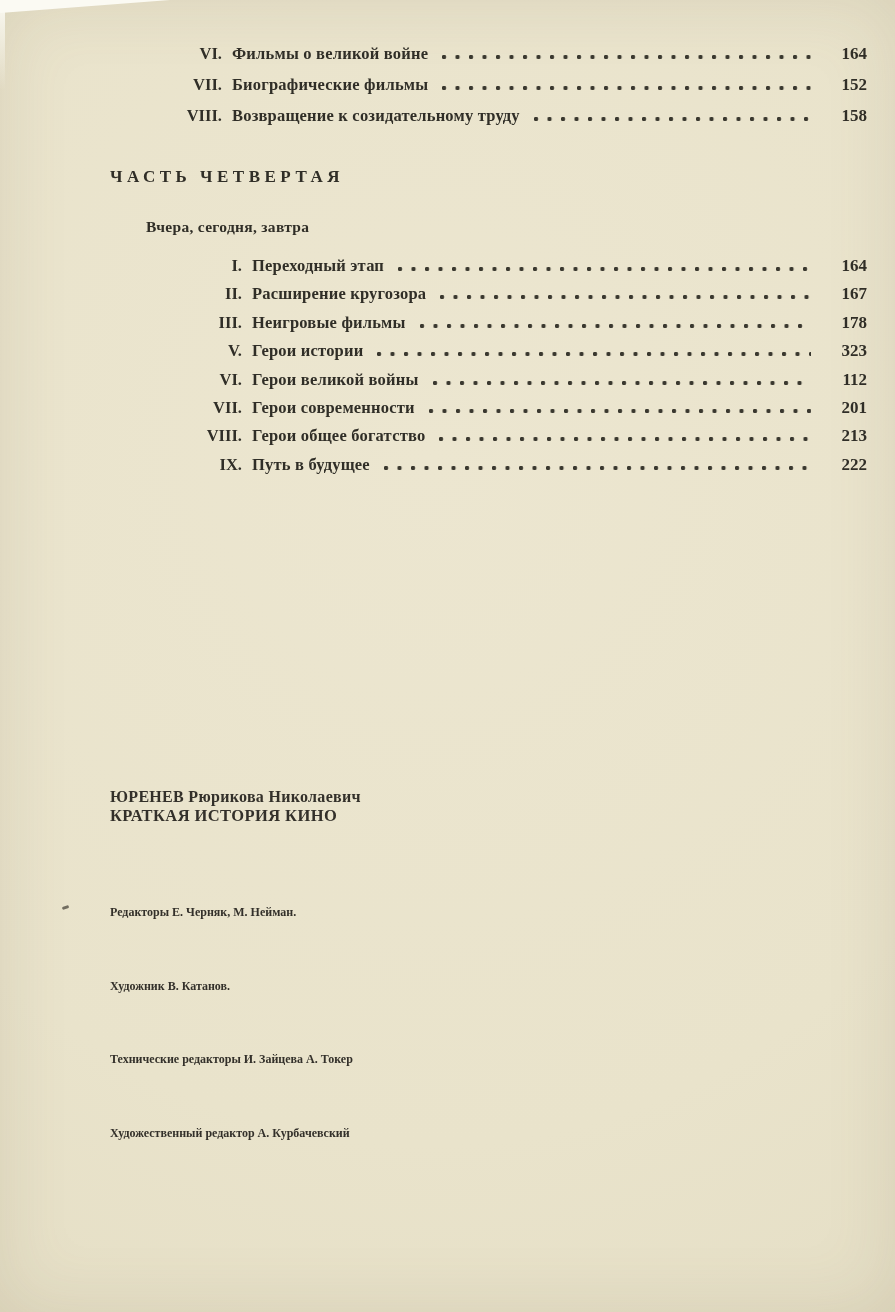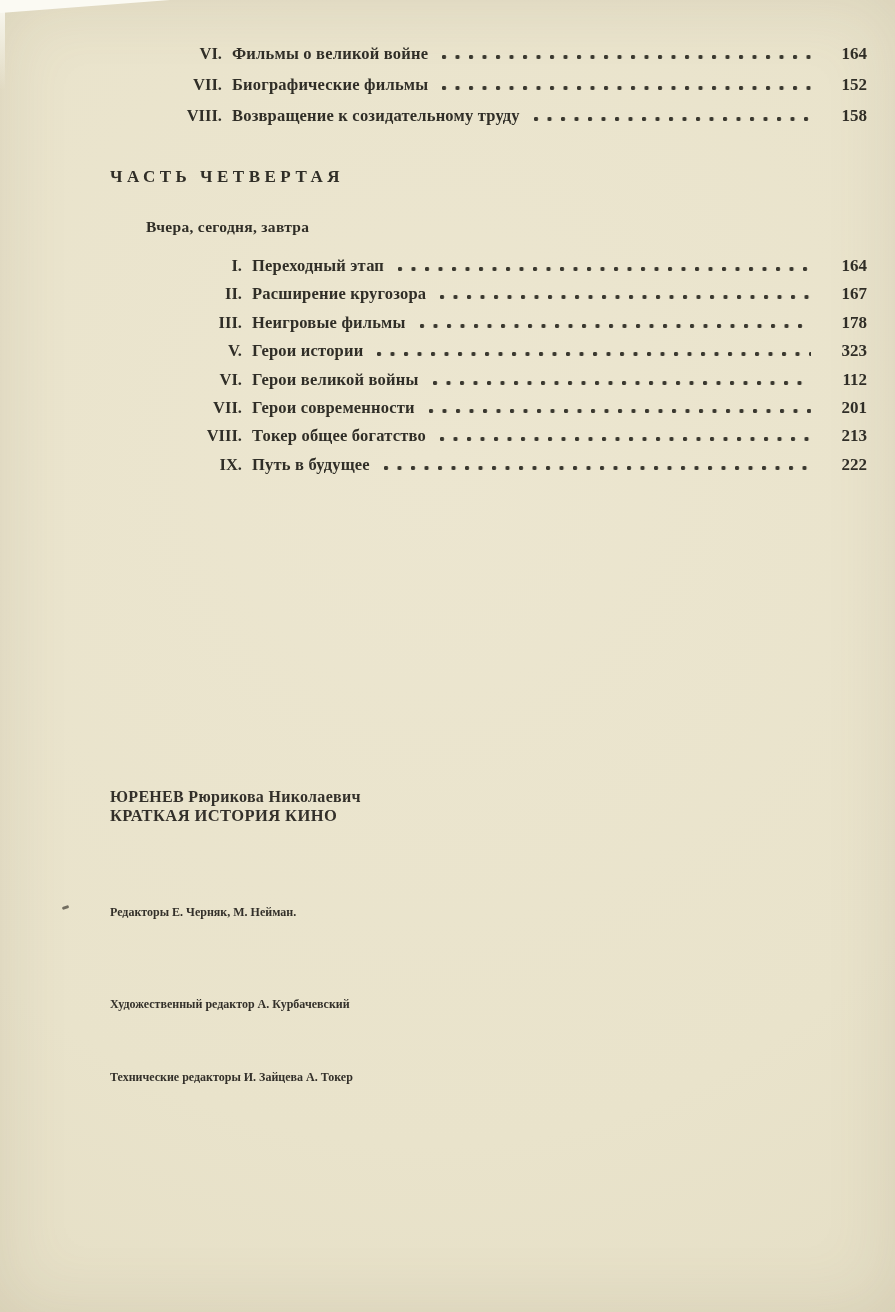--- a/index.html
+++ b/index.html
@@ -158,21 +158,21 @@
 
       <div class="toc-row">
         <span class="num">VII.</span>
         <span class="title">Герои современности</span>
         <span class="leader"></span>
         <span class="pg">201</span>
       </div>
 
       <div class="toc-row">
         <span class="num">VIII.</span>
-        <span class="title">Токер общее богатство</span>
+        <span class="title">Герои общее богатство</span>
         <span class="leader"></span>
         <span class="pg">213</span>
       </div>
 
       <div class="toc-row">
         <span class="num">IX.</span>
         <span class="title">Путь в будущее</span>
         <span class="leader"></span>
         <span class="pg">222</span>
       </div>
@@ -180,25 +180,26 @@
 
   <div class="colophon">
     <div class="c-author">ЮРЕНЕВ Рюрикова Николаевич</div>
     <div class="c-title">КРАТКАЯ ИСТОРИЯ КИНО</div>
 
     <div class="c-credits">
       
     
         <div class="ln">Редакторы Е. Черняк, М. Нейман.</div>
       
+        <div class="ln">Художник В. Катанов.</div>
+      
+        <div class="ln">Технические редакторы И. Зайцева А. Токер</div>
       
         <div class="ln">Художественный редактор А. Курбачевский</div>
       
-        <div class="ln">Технические редакторы И. Зайцева А. Токер</div>
-      
       </div>
 
     <div class="c-print">
       
     
         
       
         
       
         

